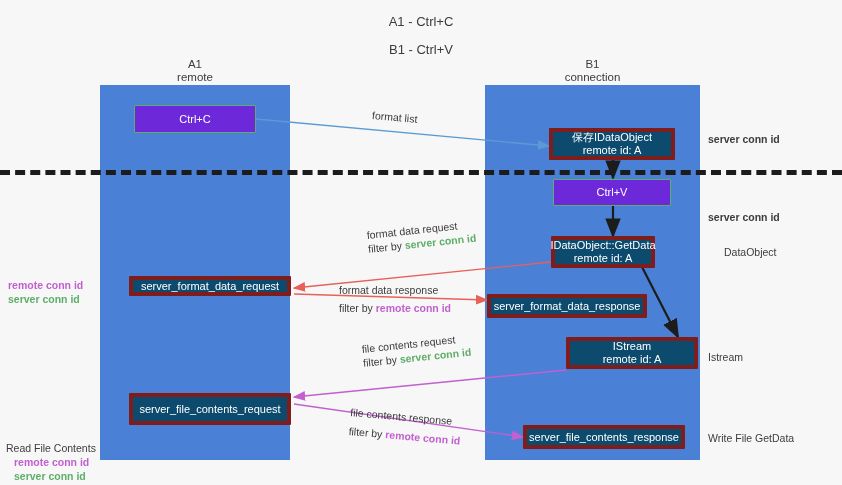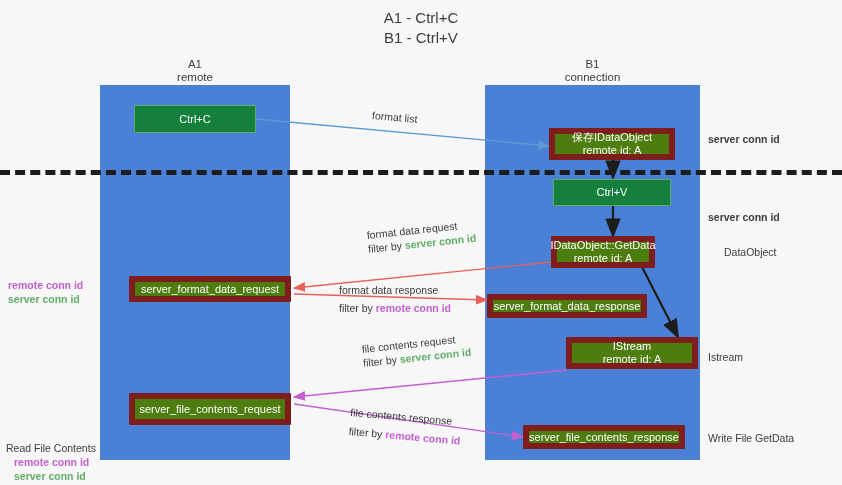--- a/index.html
+++ b/index.html
@@ -9,36 +9,36 @@
     background:#f7f7f7;
     font-family:"Liberation Sans","DejaVu Sans",sans-serif;
     overflow:hidden;position:relative;
     color:#333;
   }
   #stage{position:absolute;left:0;top:0;width:842px;height:485px;}
   svg#wires{position:absolute;left:0;top:0;width:842px;height:485px;pointer-events:none;}
 
   .title{
     position:absolute;left:0;top:8px;width:842px;text-align:center;
-    font-size:15px;line-height:20px;color:#3c3c3c;white-space:pre;
+    font-size:13px;line-height:28px;color:#3c3c3c;white-space:pre;
   }
 
   .colhdr{position:absolute;text-align:center;font-size:11.5px;line-height:13px;color:#3c3c3c;}
   .colhdr .t2{display:block;}
 
   .lane{position:absolute;background:#4a80d6;}
 
   .node{
     position:absolute;box-sizing:border-box;
     display:flex;flex-direction:column;align-items:center;justify-content:center;
     color:#ffffff;font-size:11px;line-height:13px;text-align:center;
     border-radius:1px;
   }
-  .node.green{background:#15803d;border:1px solid #5fae68;}
-  .node.orange{background:#4d7c0f;border:6px solid #7f1d1d;}
+  .node.green{background:#6d28d9;border:1px solid #5fae68;}
+  .node.orange{background:#0c4a6e;border:4px solid #7f1d1d;}
   .node .l2{display:block;}
 
   .divider{
     position:absolute;left:0;top:170px;width:842px;height:0;
     border-top:5px dashed #1c1c1c;
   }
 
   .elabel{
     position:absolute;font-size:10.5px;line-height:14px;color:#3c3c3c;
     white-space:nowrap;
@@ -115,21 +115,21 @@
 
   <div class="node green" style="left:553px;top:179px;width:118px;height:27px;">
     <span>Ctrl+V</span>
   </div>
 
   <div class="node orange" style="left:551px;top:236px;width:104px;height:32px;">
     <span>IDataObject::GetData</span>
     <span class="l2">remote id: A</span>
   </div>
 
-  <div class="node orange" style="left:129px;top:276px;width:162px;height:26px;">
+  <div class="node orange" style="left:129px;top:276px;width:162px;height:20px;">
     <span>server_format_data_request</span>
   </div>
 
   <div class="node orange" style="left:487px;top:294px;width:160px;height:24px;">
     <span>server_format_data_response</span>
   </div>
 
   <div class="node orange" style="left:566px;top:337px;width:132px;height:32px;">
     <span>IStream</span>
     <span class="l2">remote id: A</span>

